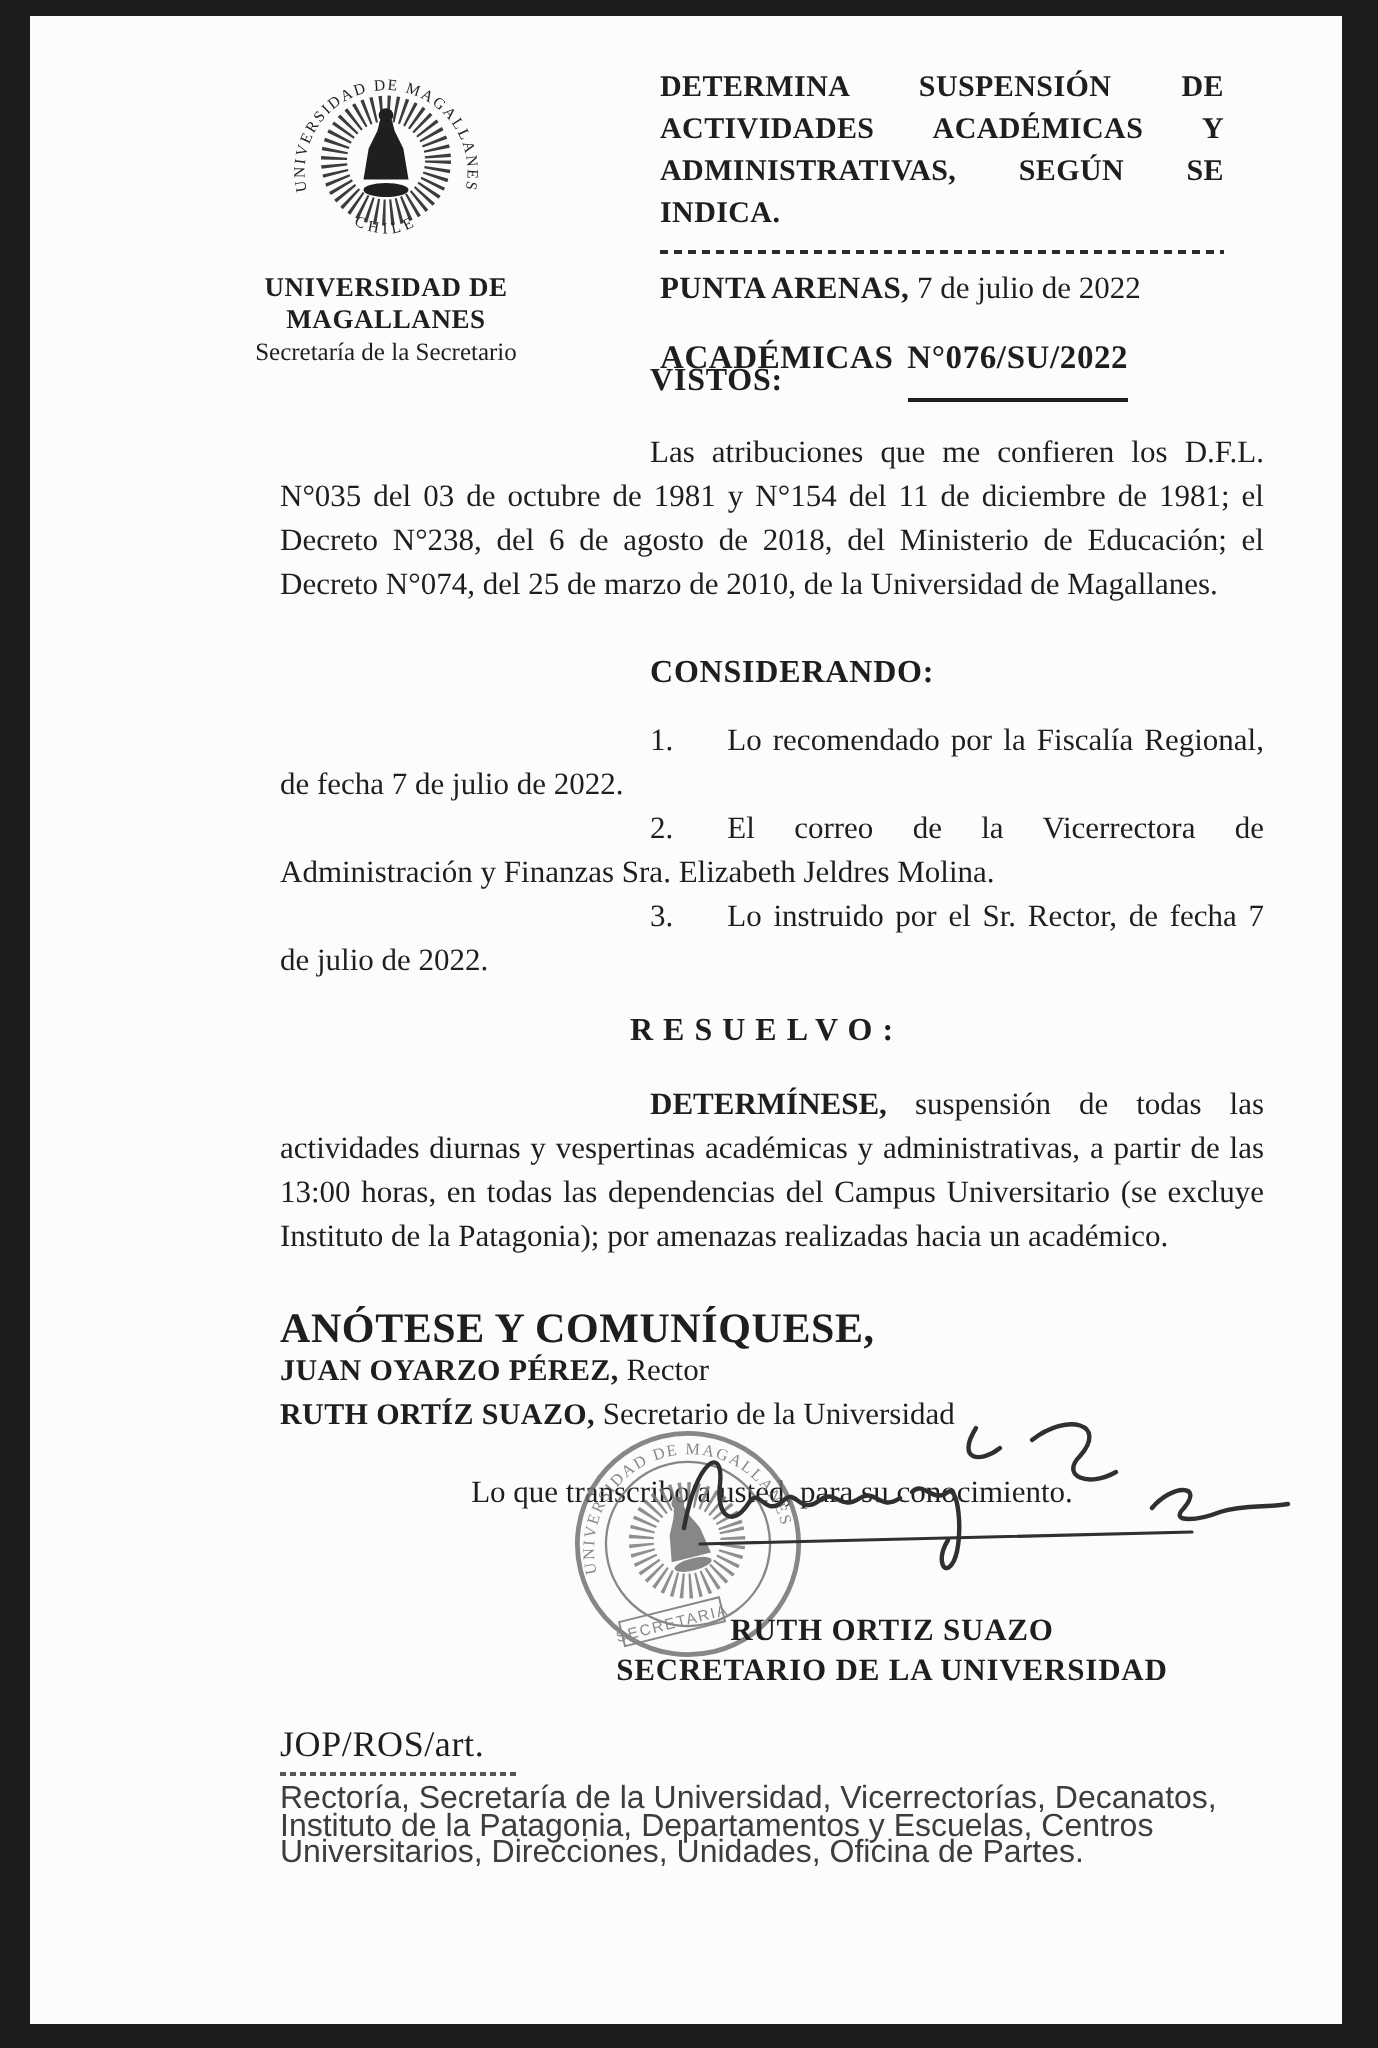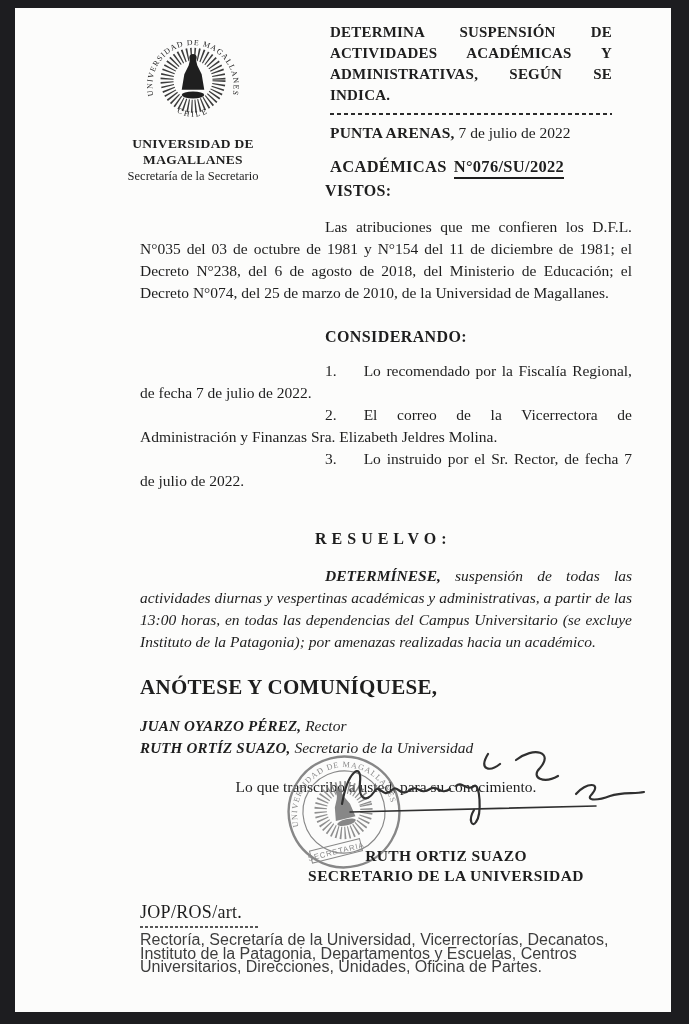--- a/index.html
+++ b/index.html
@@ -13,45 +13,45 @@
     background:#fcfcfb;color:#1e1e1e;
   }
   
   .hdr{position:relative;height:158px;}
   .crest-col{
     position:absolute;left:68px;top:22px;width:220px;
     display:flex;flex-direction:column;align-items:center;text-align:center;
   }
   .org-name{font-weight:bold;font-size:13.5px;letter-spacing:.3px;margin-top:2px;}
   .org-unit{font-size:12.5px;margin-top:1px;}
-  .subj-col{position:absolute;left:315px;top:14px;width:282px;}
+  .subj-col{position:absolute;left:315px;top:26px;width:282px;}
   .subject{
     font-weight:bold;font-size:15px;line-height:21px;
     text-align:justify;text-align-last:left;letter-spacing:.2px;
   }
   .dashes{
     height:2px;margin:7px 0 9px 0;
     background-image:repeating-linear-gradient(90deg,#2b2b2b 0 4px,transparent 4px 7px);
   }
   .place-date{font-size:15.5px;}
   .place-date b{letter-spacing:.2px;}
   .resline{margin-top:15px;font-weight:bold;font-size:16.5px;letter-spacing:.3px;}
-  .resline .resnum{border-bottom:2px solid #1e1e1e;padding-bottom:1px;margin-left:7px;}
+  .resline .resnum{border-bottom:2px solid #1e1e1e;padding-bottom:11px;margin-left:7px;}
   
   .doc-body{margin-left:125px;width:492px;font-size:15.5px;line-height:22px;}
   .h-sec{font-weight:bold;font-size:16px;margin:14px 0 0 185px;letter-spacing:.4px;}
   .h-resuelvo{letter-spacing:5px;margin-left:175px;}
   p{margin:0;}
   .para{text-align:justify;text-indent:185px;margin-top:14px;}
   .items{margin-top:12px;}
   .item{text-align:justify;text-indent:185px;}
   .item .num{margin-right:27px;}
-  .decree{margin-top:15px;font-style:italic;}
+  .decree{margin-top:15px;}
   .order{font-weight:bold;margin-top:23px;font-size:21px;letter-spacing:.3px;}
-  .signatories{margin-top:17px;line-height:21px;font-style:italic;}
+  .signatories{line-height:21px;}
   .signatories b{font-size:15px;letter-spacing:.2px;}
   
   .closing-rel{position:relative;}
   .transcription{margin-top:17px;text-align:center;}
   .stamp{position:absolute;left:142px;top:-26px;opacity:.82;z-index:2;}
   .sig-scrawl{position:absolute;left:188px;top:-34px;z-index:3;}
   .sig-block{
     margin:48px 0 0 138px;width:336px;text-align:center;
     font-weight:bold;font-size:15.5px;line-height:20px;letter-spacing:.4px;
     position:relative;z-index:4;
@@ -117,21 +117,21 @@
         <span class="num">1.</span><span>Lo recomendado por la Fiscalía Regional, de fecha 7 de julio de 2022.</span>
       </p>
       <p class="item">
         <span class="num">2.</span><span>El correo de la Vicerrectora de Administración y Finanzas Sra. Elizabeth Jeldres Molina.</span>
       </p>
       <p class="item">
         <span class="num">3.</span><span>Lo instruido por el Sr. Rector, de fecha 7 de julio de 2022.</span>
       </p>
     </div>
 
-    <div class="h-sec h-resuelvo" style="margin-top:36px;">RESUELVO:</div>
+    <div class="h-sec h-resuelvo" style="margin-top:13px;">RESUELVO:</div>
     <p class="para decree">
       <b>DETERMÍNESE,</b>
       <span>suspensión de todas las actividades diurnas y vespertinas académicas y administrativas, a partir de las 13:00 horas, en todas las dependencias del Campus Universitario (se excluye Instituto de la Patagonia); por amenazas realizadas hacia un académico.</span>
     </p>
 
     <p class="order">ANÓTESE Y COMUNÍQUESE,</p>
 
     <div class="signatories">
       <p>
         <b>JUAN OYARZO PÉREZ,</b>

